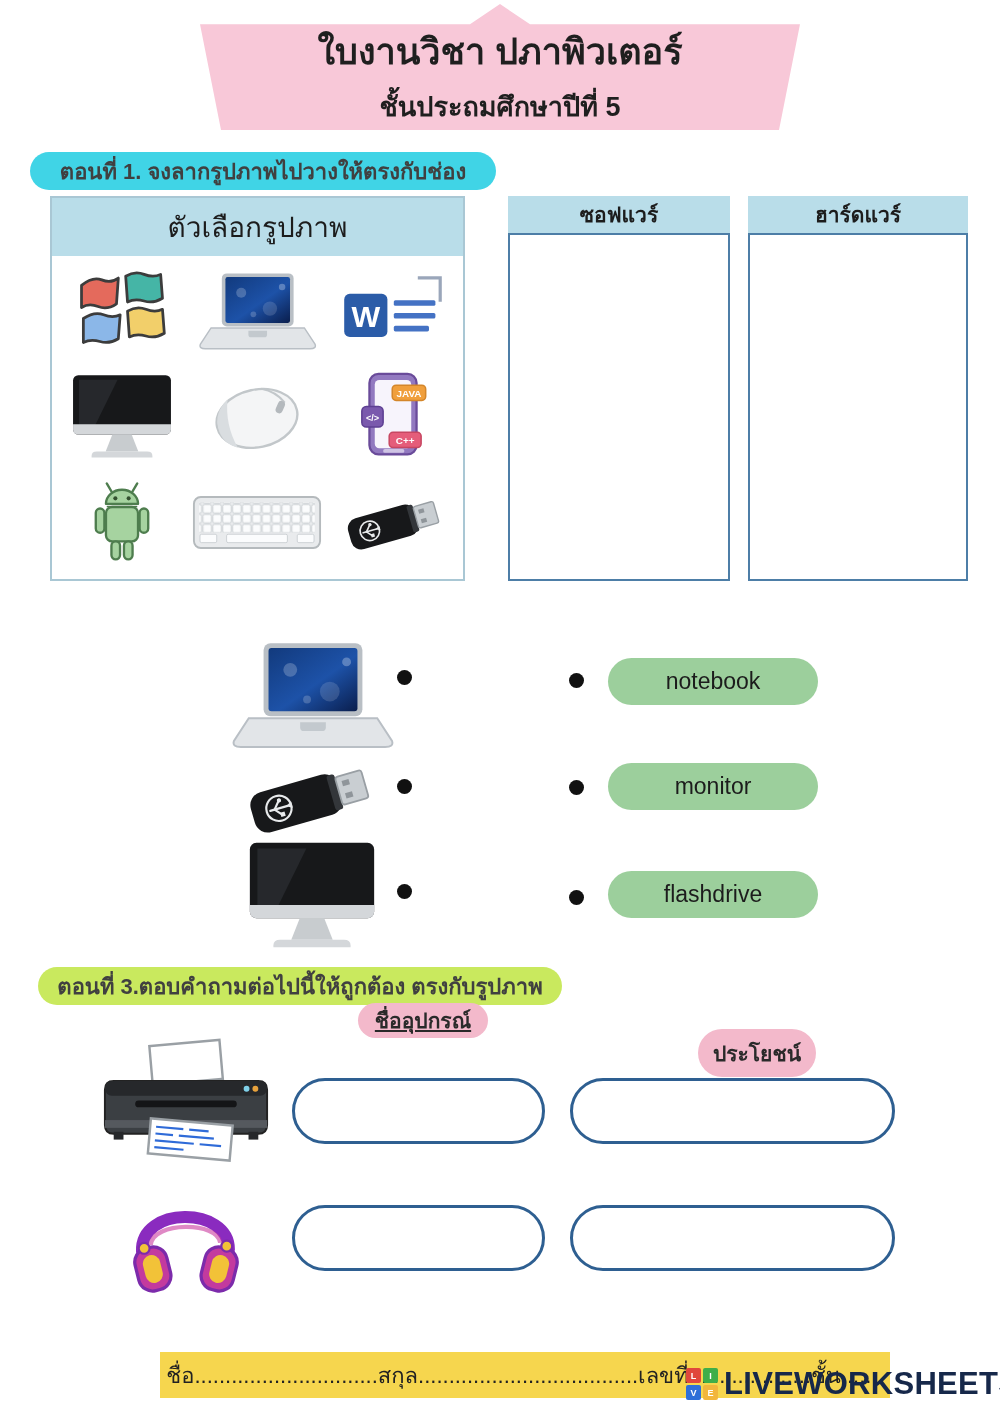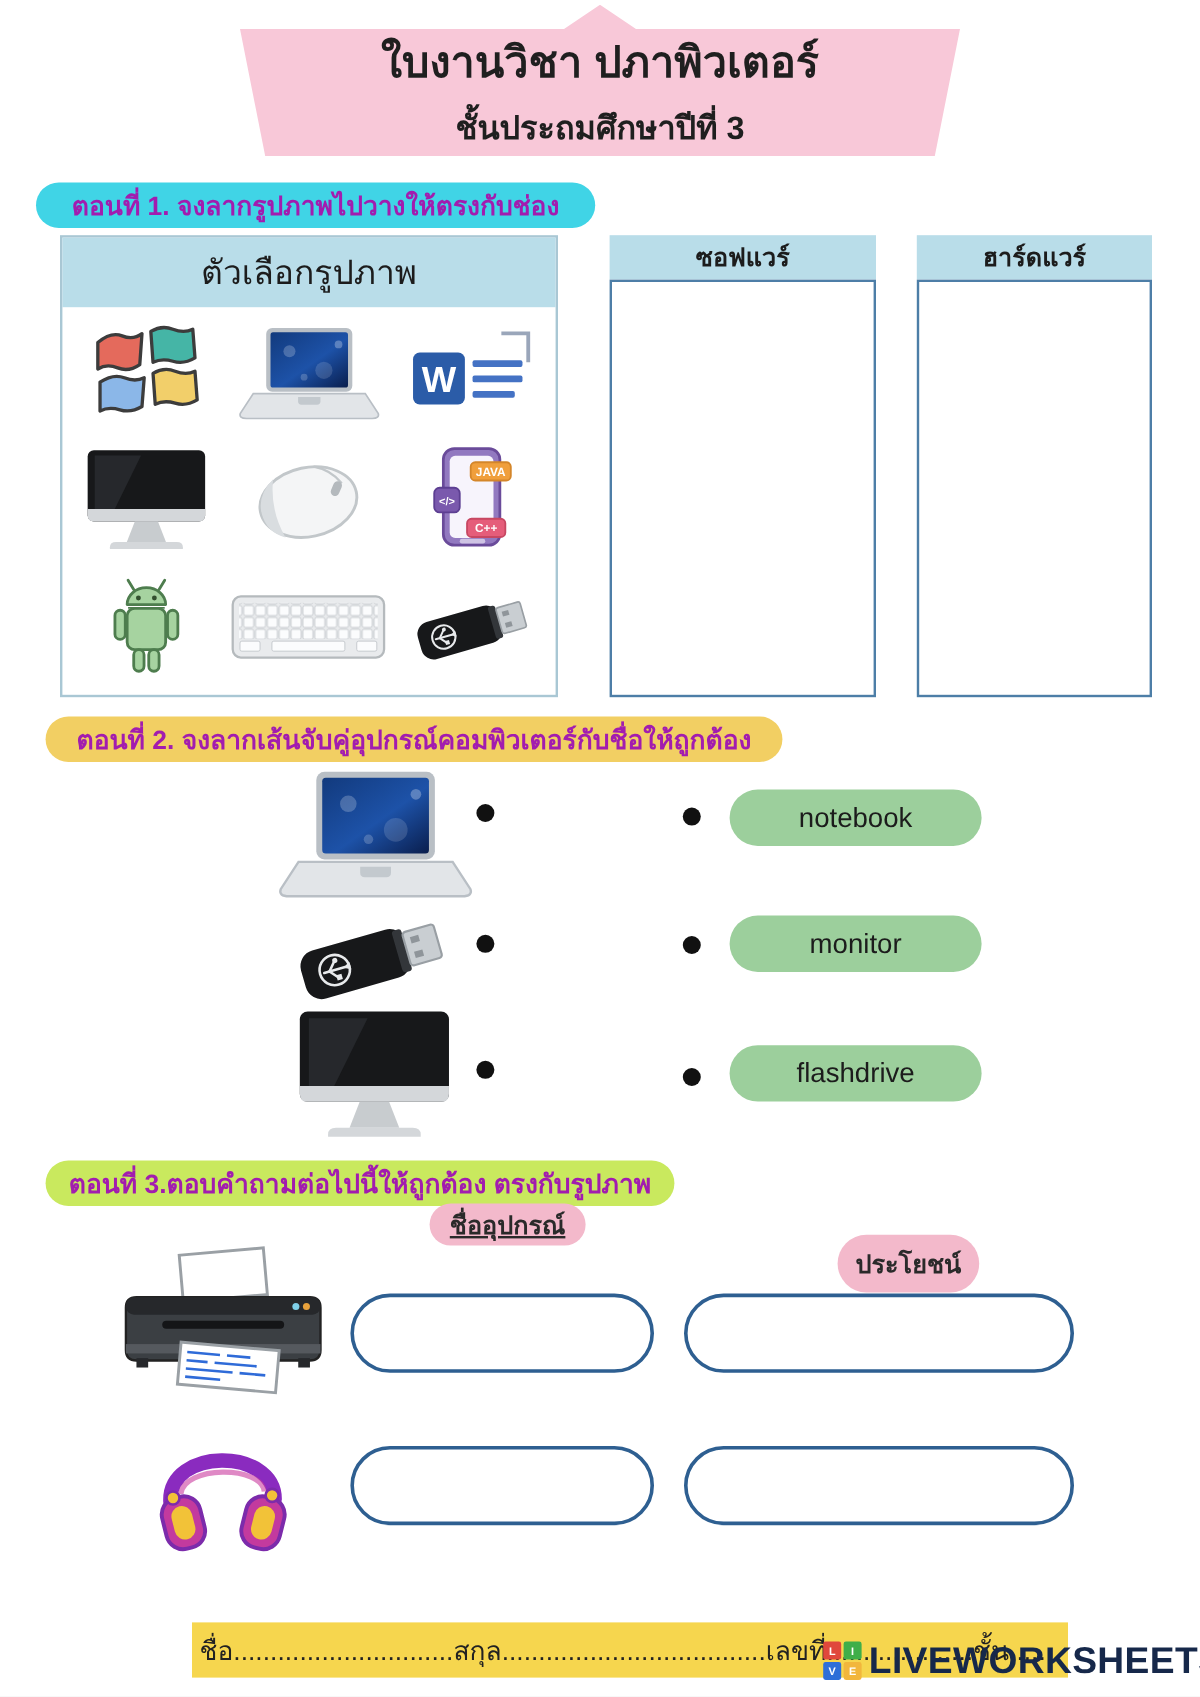--- a/index.html
+++ b/index.html
@@ -9,37 +9,37 @@
   
   .banner { position:absolute; left:200px; top:4px; width:600px; height:126px;
     background:var(--banner-pink,#f8c8d8);
     clip-path:polygon(0% 16%,45% 16%,50% 0%,55% 16%,100% 16%,96.5% 100%,3.5% 100%);
     display:flex; flex-direction:column; align-items:center; justify-content:center; padding-top:16px; text-align:center; }
   .banner-title { font-size:36px; font-weight:700; color:#1f1f1f; white-space:nowrap; }
   .banner-subtitle { font-size:27px; font-weight:700; color:#1f1f1f; margin-top:5px; white-space:nowrap; }
 
   
   .sec-label { position:absolute; border-radius:999px; display:flex; align-items:center; justify-content:center;
-    font-size:22px; font-weight:700; color:#a21caf; white-space:nowrap; padding:0 14px; }
+    font-size:22px; font-weight:700; color:#404040; white-space:nowrap; padding:0 14px; }
   .sec-label.cyan { left:30px; top:152px; width:466px; height:38px; background:var(--section1-cyan,#40d4e6); }
   .sec-label.yellow { left:38px; top:597px; width:614px; height:38px; background:var(--section2-yellow,#f2cf63); }
   .sec-label.lime { left:38px; top:967px; width:524px; height:38px; background:var(--section3-lime,#c9e95e); }
 
   
   .choices-box { position:absolute; left:50px; top:196px; width:415px; height:385px; background:#fff;
     border:2px solid #a9c7d4; display:flex; flex-direction:column; }
   .choices-header { height:58px; background:var(--box-header-blue,#b9dde9); display:flex; align-items:center;
     justify-content:center; font-size:28px; font-weight:400; color:#1c1c1c; flex:0 0 auto; }
   .choices-grid { flex:1; display:grid; grid-template-columns:repeat(3,1fr); grid-template-rows:repeat(3,1fr);
     align-items:center; justify-items:center; padding:4px 2px; }
   .choice { display:flex; align-items:center; justify-content:center; cursor:grab; }
 
   .drop-box { position:absolute; top:196px; height:385px; display:flex; flex-direction:column;justify-content:flex-end; }
   .drop-box.software { left:508px; width:222px; }
-  .drop-box.hardware { left:764px; width:196px; }
+  .drop-box.hardware { left:748px; width:220px; }
   .drop-header { height:37px; background:var(--box-header-blue,#b9dde9); display:flex; align-items:center;
     justify-content:center; font-size:21px; font-weight:700; color:#1c1c1c; flex:0 0 auto; }
   .drop-area { flex:1; background:#fff; border:2px solid var(--box-border-blue,#4d7ea7); }
 
   
   .match-img { position:absolute; }
   .dot { position:absolute; width:15px; height:15px; background:#111; border-radius:50%; cursor:pointer; }
   .answer-pill { position:absolute; left:608px; width:210px; height:47px; background:var(--answer-pill-green,#9ccf9c);
     border-radius:24px; display:flex; align-items:center; justify-content:center; font-size:23px; color:#1c1c1c; }
 
@@ -217,21 +217,21 @@
       <circle cx="24" cy="61" r="5" fill="#f2c238" stroke="#7c2bab" stroke-width="2"></circle>
       <circle cx="100" cy="59" r="5" fill="#f2c238" stroke="#7c2bab" stroke-width="2"></circle>
     </symbol>
   </defs>
 </svg>
 
 <div class="page">
 
   <div class="banner">
     <div class="banner-title">ใบงานวิชา ปภาพิวเตอร์</div>
-    <div class="banner-subtitle">ชั้นประถมศึกษาปีที่ 3</div>
+    <div class="banner-subtitle">ชั้นประถมศึกษาปีที่ 5</div>
   </div>
 
   <div class="sec-label cyan">ตอนที่ 1. จงลากรูปภาพไปวางให้ตรงกับช่อง</div>
 
   <div class="choices-box">
     <div class="choices-header">ตัวเลือกรูปภาพ</div>
     <div class="choices-grid">
       <div class="choice">
         <svg width="100" height="92">
             <use href="#icon-windows"></use>
@@ -283,21 +283,20 @@
   <div class="drop-box software">
     <div class="drop-header">ซอฟแวร์</div>
     <div class="drop-area"></div>
   </div>
 
   <div class="drop-box hardware">
     <div class="drop-header">ฮาร์ดแวร์</div>
     <div class="drop-area"></div>
   </div>
 
-  <div class="sec-label yellow">ตอนที่ 2. จงลากเส้นจับคู่อุปกรณ์คอมพิวเตอร์กับชื่อให้ถูกต้อง</div>
 
   <svg class="match-img" style="left:228px; top:640px;" width="168" height="114">
       <use href="#icon-laptop"></use>
     </svg>
   <svg class="match-img" style="left:230px; top:750px;" width="158" height="95">
       <use href="#icon-flashdrive"></use>
     </svg>
   <svg class="match-img" style="left:246px; top:840px;" width="132" height="113">
       <use href="#icon-imac"></use>
     </svg>

